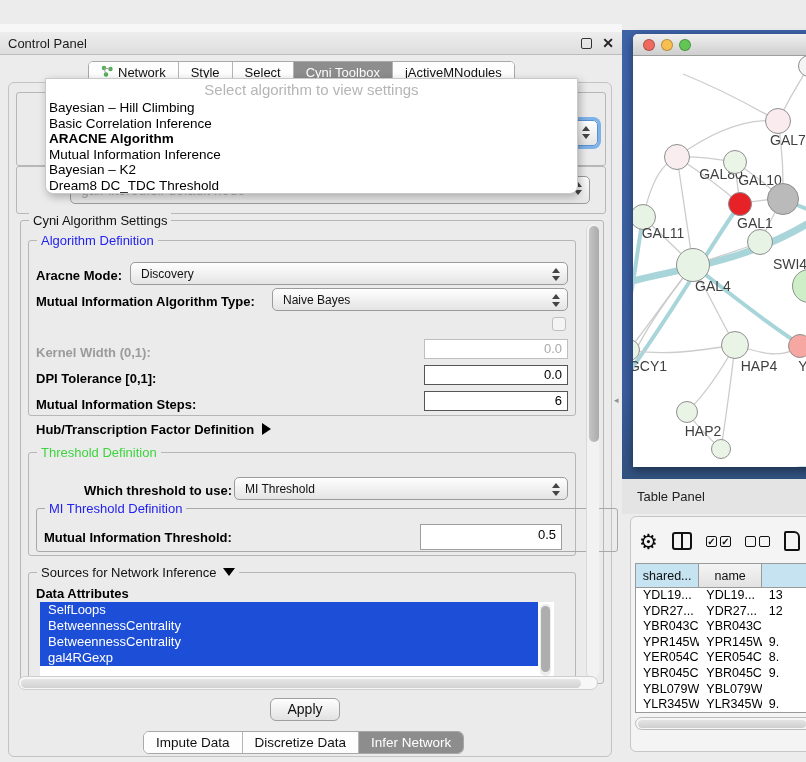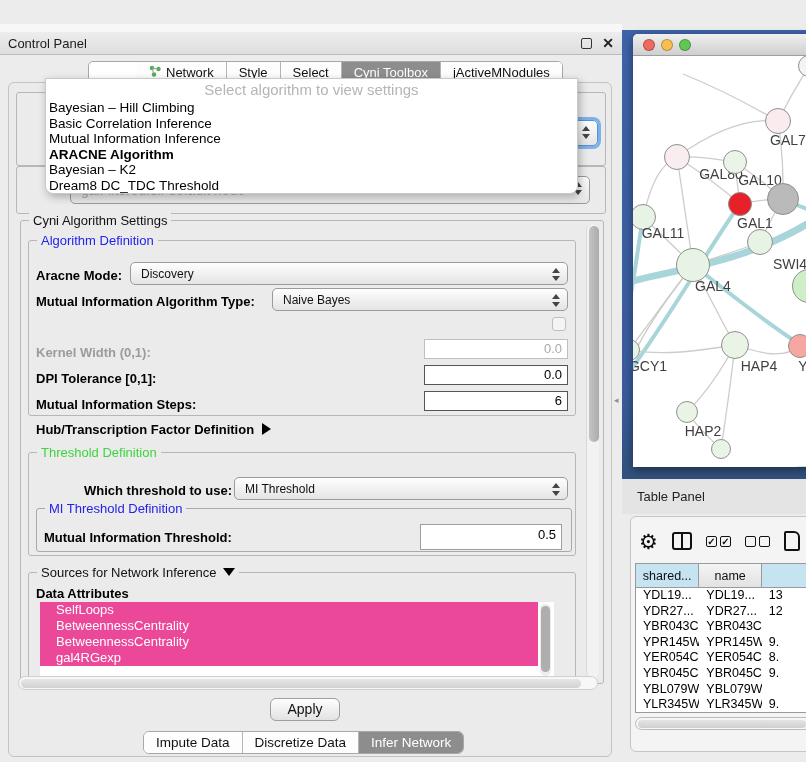--- a/index.html
+++ b/index.html
@@ -24,21 +24,21 @@
 
   #cp-body {
     left:8px; top:58px; width:604px; height:675px;
     background:#ebebeb; border:1px solid #c3c3c3; border-radius:6px;
   }
 
   
   #tab-strip {
     left:88px; top:37px; height:22px; display:flex;
     border:1px solid #a8a8a8; border-radius:5px; overflow:hidden; background:#fff;
-    z-index:5; font-size:13px;padding-left:48px;
+    z-index:5; font-size:13px;
   }
   .tab { display:flex; align-items:center; gap:5px; padding:0 12px; background:#fdfdfd;
          border-right:1px solid #b5b5b5; color:#111; cursor:default; white-space:nowrap; }
   .tab:last-child { border-right:none; }
   .tab.selected { background:#8d8d8d; color:#fff; }
 
   
   .groupbox { position:absolute; border:1px solid #b7b7b7; border-radius:3px; }
   .combo {
     position:absolute; height:23px; border:1px solid #9b9b9b; border-radius:5px;
@@ -85,22 +85,22 @@
   .field.soft { border:1px solid #9e9e9e; }
   .checkbox { position:absolute; width:14px; height:14px; border:1px solid #bfbfbf;
     border-radius:3px; background:#f4f4f4; }
   .tri-right { display:inline-block; width:0; height:0; border-top:6px solid transparent;
     border-bottom:6px solid transparent; border-left:9px solid #000; margin-left:8px; vertical-align:-1px;}
   .tri-down { display:inline-block; width:0; height:0; border-left:6px solid transparent;
     border-right:6px solid transparent; border-top:8px solid #000; margin-left:6px; vertical-align:1px;}
 
   
   #attr-list { left:40px; top:578px; width:514px; height:76px; background:#fff; overflow:hidden; }
-  #attr-list .attr-item { height:16px; line-height:16px; background:#ec4899; color:#fff;
-    font-size:13px; padding-left:16px; width:498px; }
+  #attr-list .attr-item { height:16px; line-height:16px; background:#1d4ed8; color:#fff;
+    font-size:13px; padding-left:8px; width:498px; }
   #attr-scroll { left:540px; top:580px; width:11px; height:72px; background:#ededed; border-radius:5px; }
   #attr-thumb { left:1px; top:2px; width:9px; height:66px; background:#aeaeae; border-radius:5px; position:absolute;}
 
   
   #v-scroll { left:586px; top:200px; width:13px; height:454px; background:#f2f2f2;
     border-left:1px solid #d9d9d9; border-radius:6px;}
   #v-thumb { position:absolute; left:1.5px; top:2px; width:10px; height:216px;
     background:linear-gradient(90deg,#c4c4c4,#ababab); border-radius:6px; }
   #h-scroll { left:18px; top:652px; width:580px; height:14px; background:#f7f7f7;
     border:1px solid #cfcfcf; border-radius:7px; z-index:6;}
@@ -208,22 +208,22 @@
   <div class="combo" id="combo-table-data">
     <span>galFiltered.sif default node</span>
     <span class="stepper"></span>
   </div>
 
   <div class="abs" id="algo-popup">
     <div class="placeholder">Select algorithm to view settings</div>
     <div id="popup-list">
         <div class="item">Bayesian – Hill Climbing</div>
         <div class="item">Basic Correlation Inference</div>
+        <div class="item bold">ARACNE Algorithm</div>
         <div class="item">Mutual Information Inference</div>
-        <div class="item bold">ARACNE Algorithm</div>
         <div class="item">Bayesian – K2</div>
         <div class="item">Dream8 DC_TDC Threshold</div>
       </div>
   </div>
 
   <div class="abs" id="settings-group">
     <span class="legend plain">Cyni Algorithm Settings</span>
   </div>
 
   <div class="groupbox" style="left:28px; top:216px; width:548px; height:176px;">
@@ -250,21 +250,21 @@
   <span class="flabel" style="left:36px; top:398px;"><span>Hub/Transcription Factor Definition</span><span class="tri-right"></span></span>
 
   <div class="groupbox" style="left:28px; top:428px; width:548px; height:104px;">
     <span class="legend green">Threshold Definition</span>
   </div>
   <span class="flabel" style="left:84px; top:459px;">Which threshold to use:</span>
   <div class="combo" style="left:234px; top:453px; width:334px;">
     <span>MI Threshold</span>
     <span class="stepper"></span>
   </div>
-  <div class="groupbox" style="left:36px; top:484px; width:536px; height:44px; border-color:#a9a9a9;">
+  <div class="groupbox" style="left:36px; top:484px; width:582px; height:44px; border-color:#a9a9a9;">
     <span class="legend blue">MI Threshold Definition</span>
   </div>
   <span class="flabel" style="left:44px; top:506px;">Mutual Information Threshold:</span>
   <span class="field soft" style="left:420px; top:500px; width:142px; height:26px; line-height:20px;">0.5</span>
 
   <div class="groupbox" style="left:28px; top:548px; width:548px; height:112px;">
     <span class="legend plain"><span>Sources for Network Inference</span><span class="tri-down"></span></span>
   </div>
   <span class="flabel" style="left:36px; top:562px;">Data Attributes</span>
   <div class="abs" id="attr-list">

